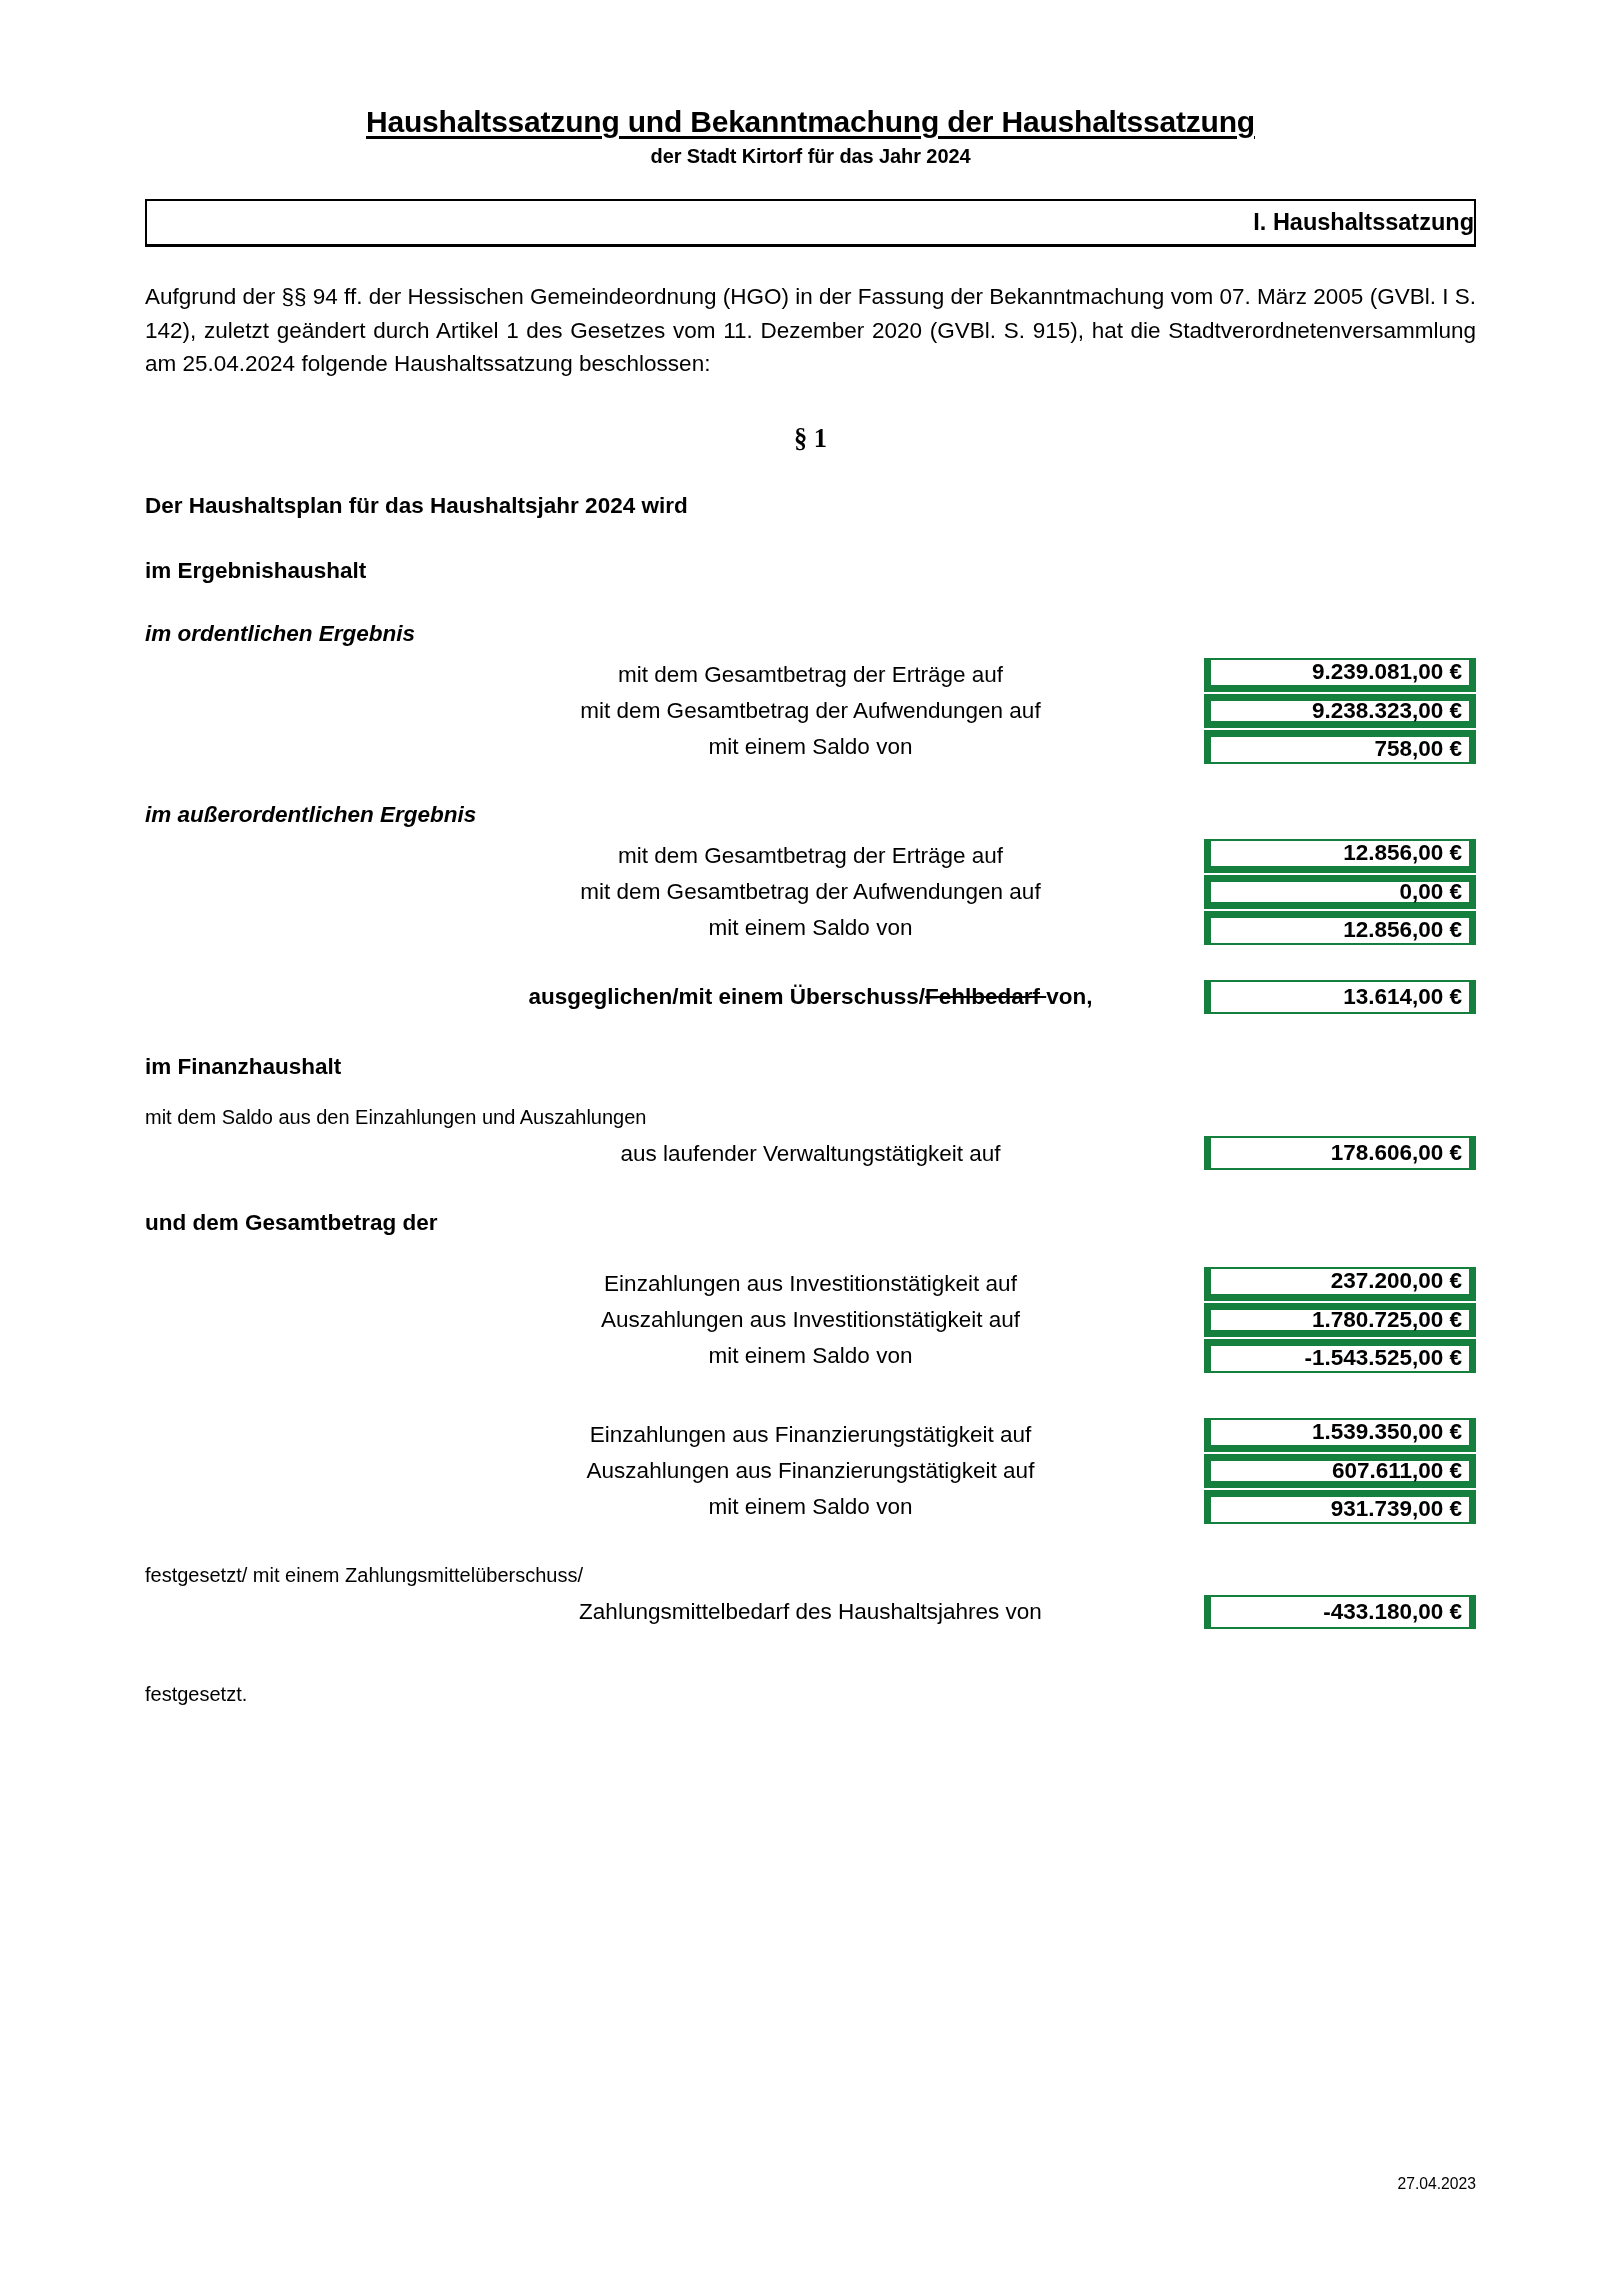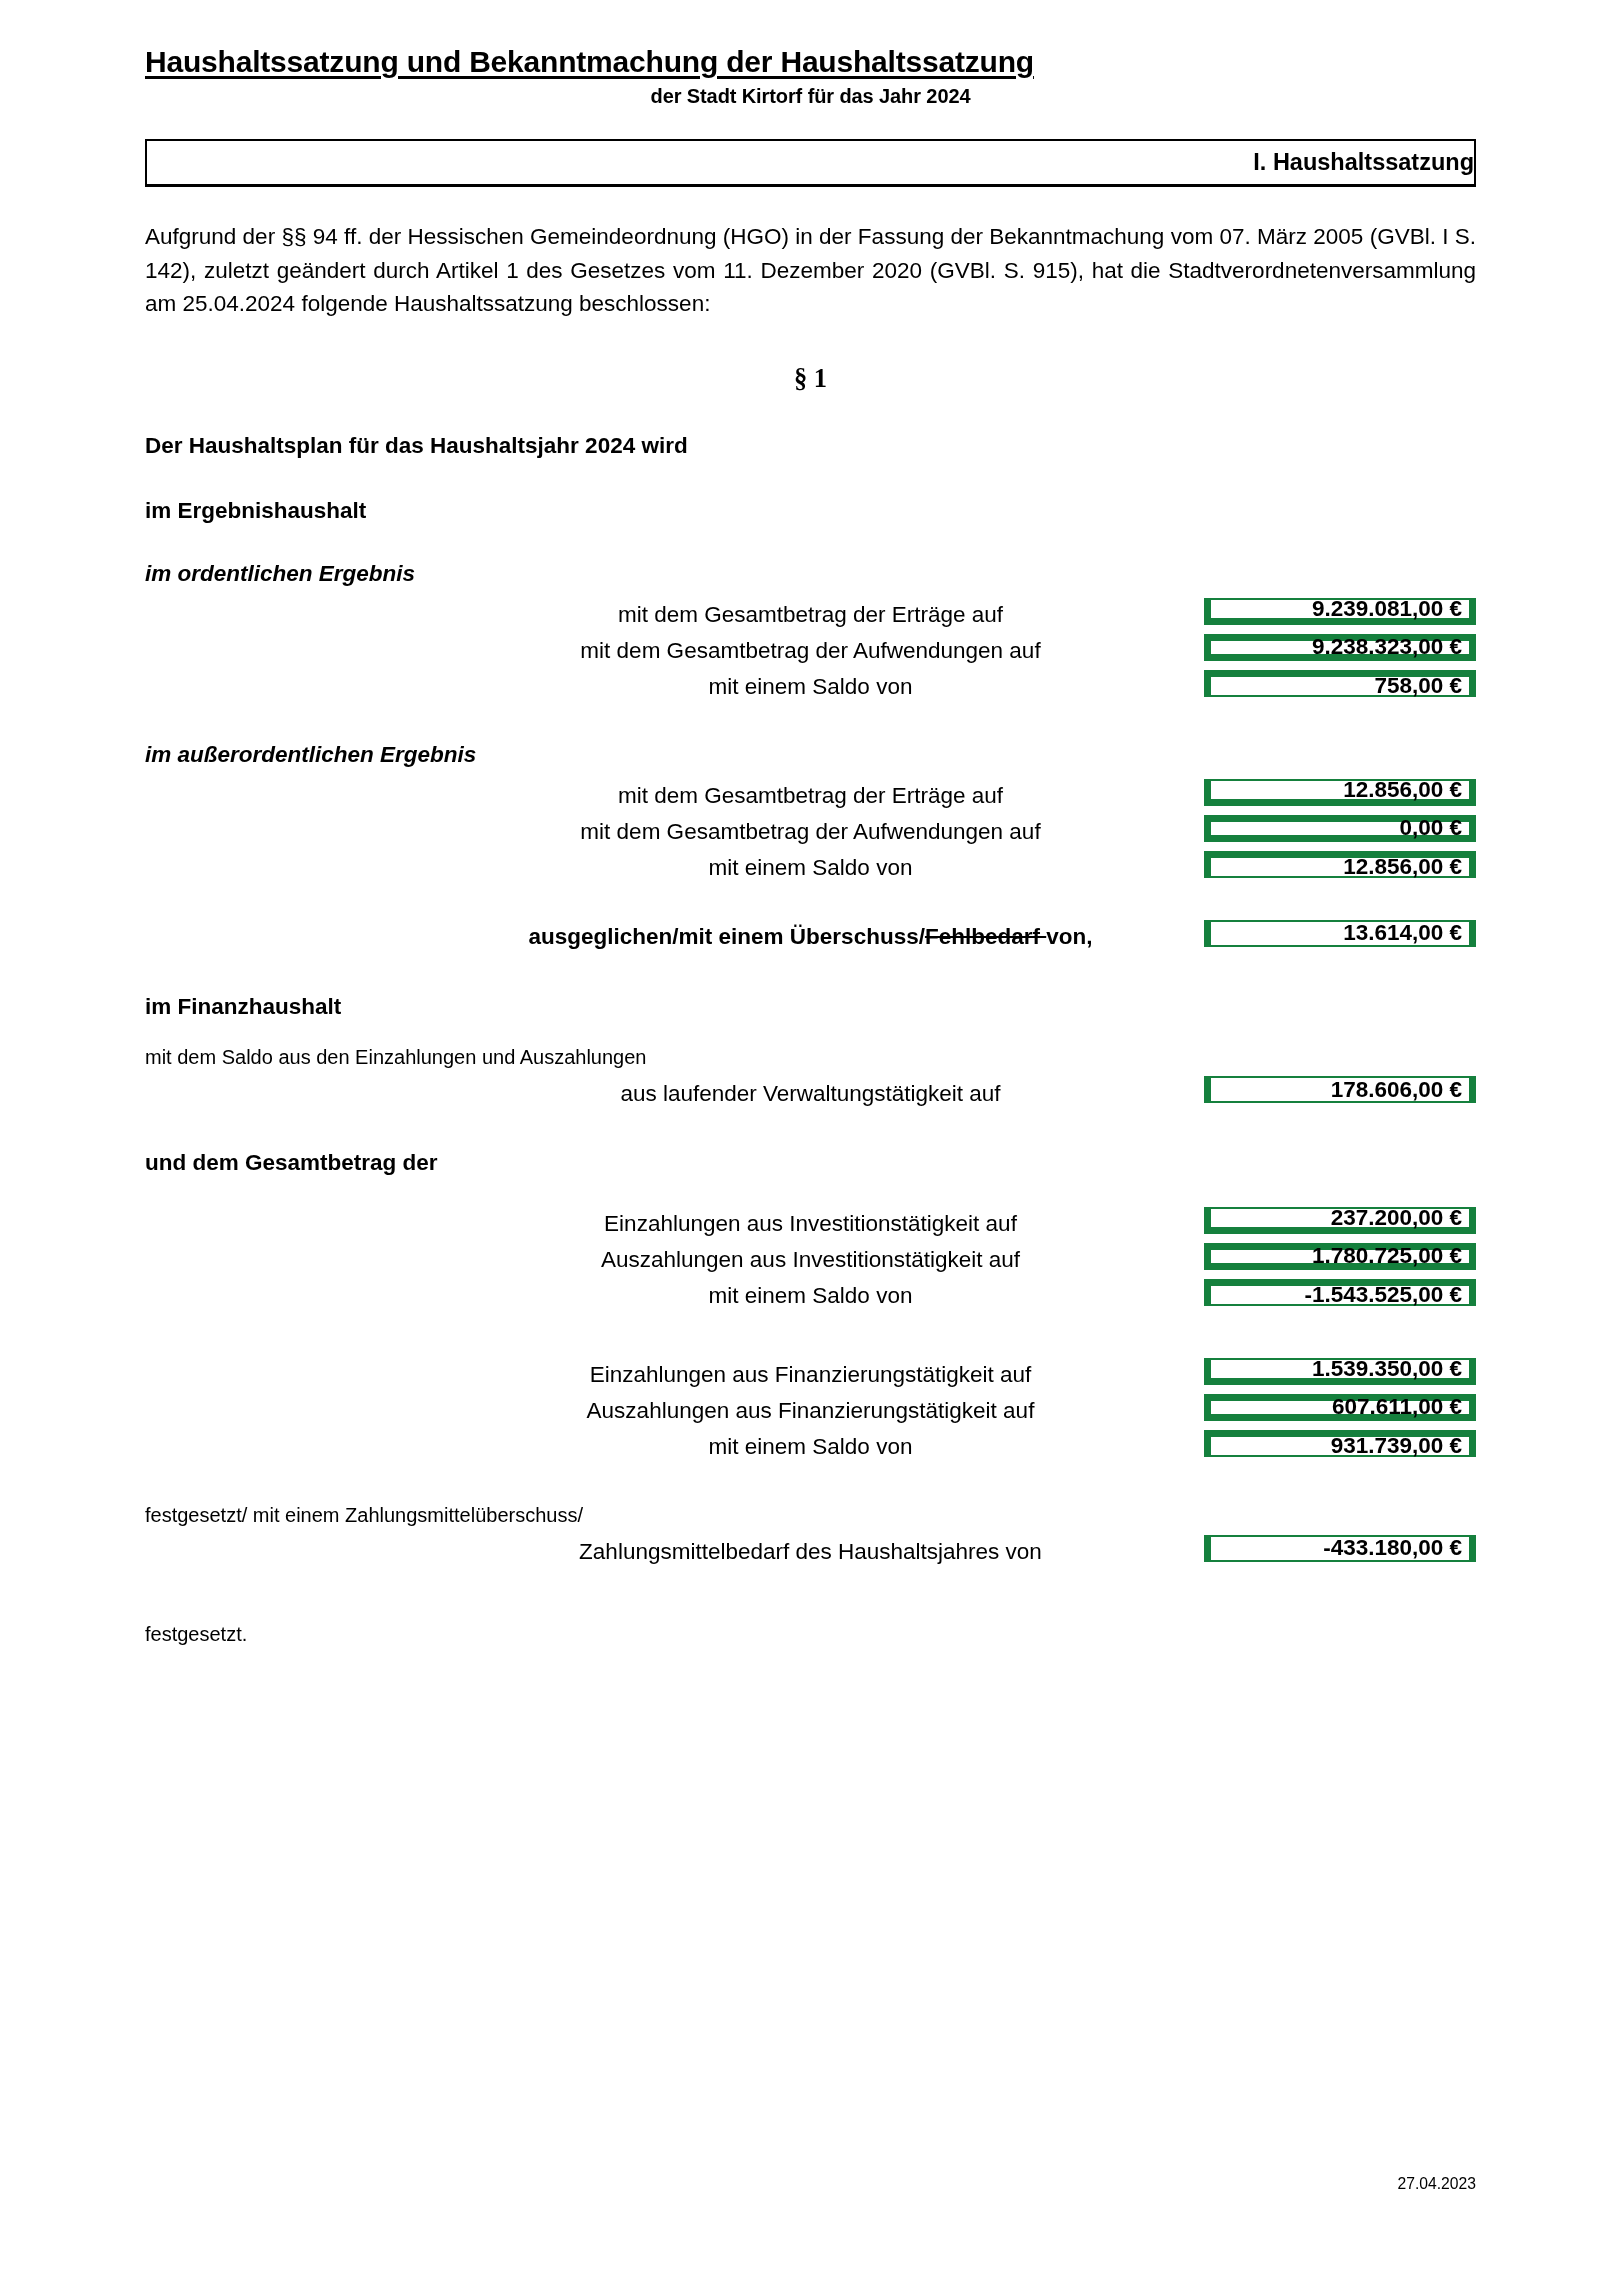--- a/index.html
+++ b/index.html
@@ -17,25 +17,26 @@
     width: 1621px;
     height: 2293px;
     background: #ffffff;
     box-sizing: border-box;
     padding: 0 145px;
     overflow: hidden;
   }
 
   
   .doc-title {
+    text-align: center;
     font-size: 30px;
     font-weight: bold;
     line-height: 1.18;
     letter-spacing: -0.2px;
-    padding-top: 44px;
+    padding-top: 104px;
     margin: 0;
   }
   .doc-title .u {
     text-decoration: underline;
     text-underline-offset: 3.9px;
   }
   .doc-subtitle {
     text-align: center;
     font-size: 20px;
     font-weight: bold;
@@ -110,21 +111,21 @@
     font-weight: bold;
   }
   .row .label .strike {
     text-decoration: line-through;
   }
   .vbox {
     position: absolute;
     right: 0;
     top: 1px;
     width: 272px;
-    height: 27px;
+    height: 34px;
     box-sizing: border-box;
     border: 7px solid #15803d;
     display: flex;
     align-items: center;
     justify-content: flex-end;
     padding-right: 6.9px;
     font-size: 22.5px;
     font-weight: bold;
   }
   .vbox.thick-top { border-top-width: 2.9px; }

